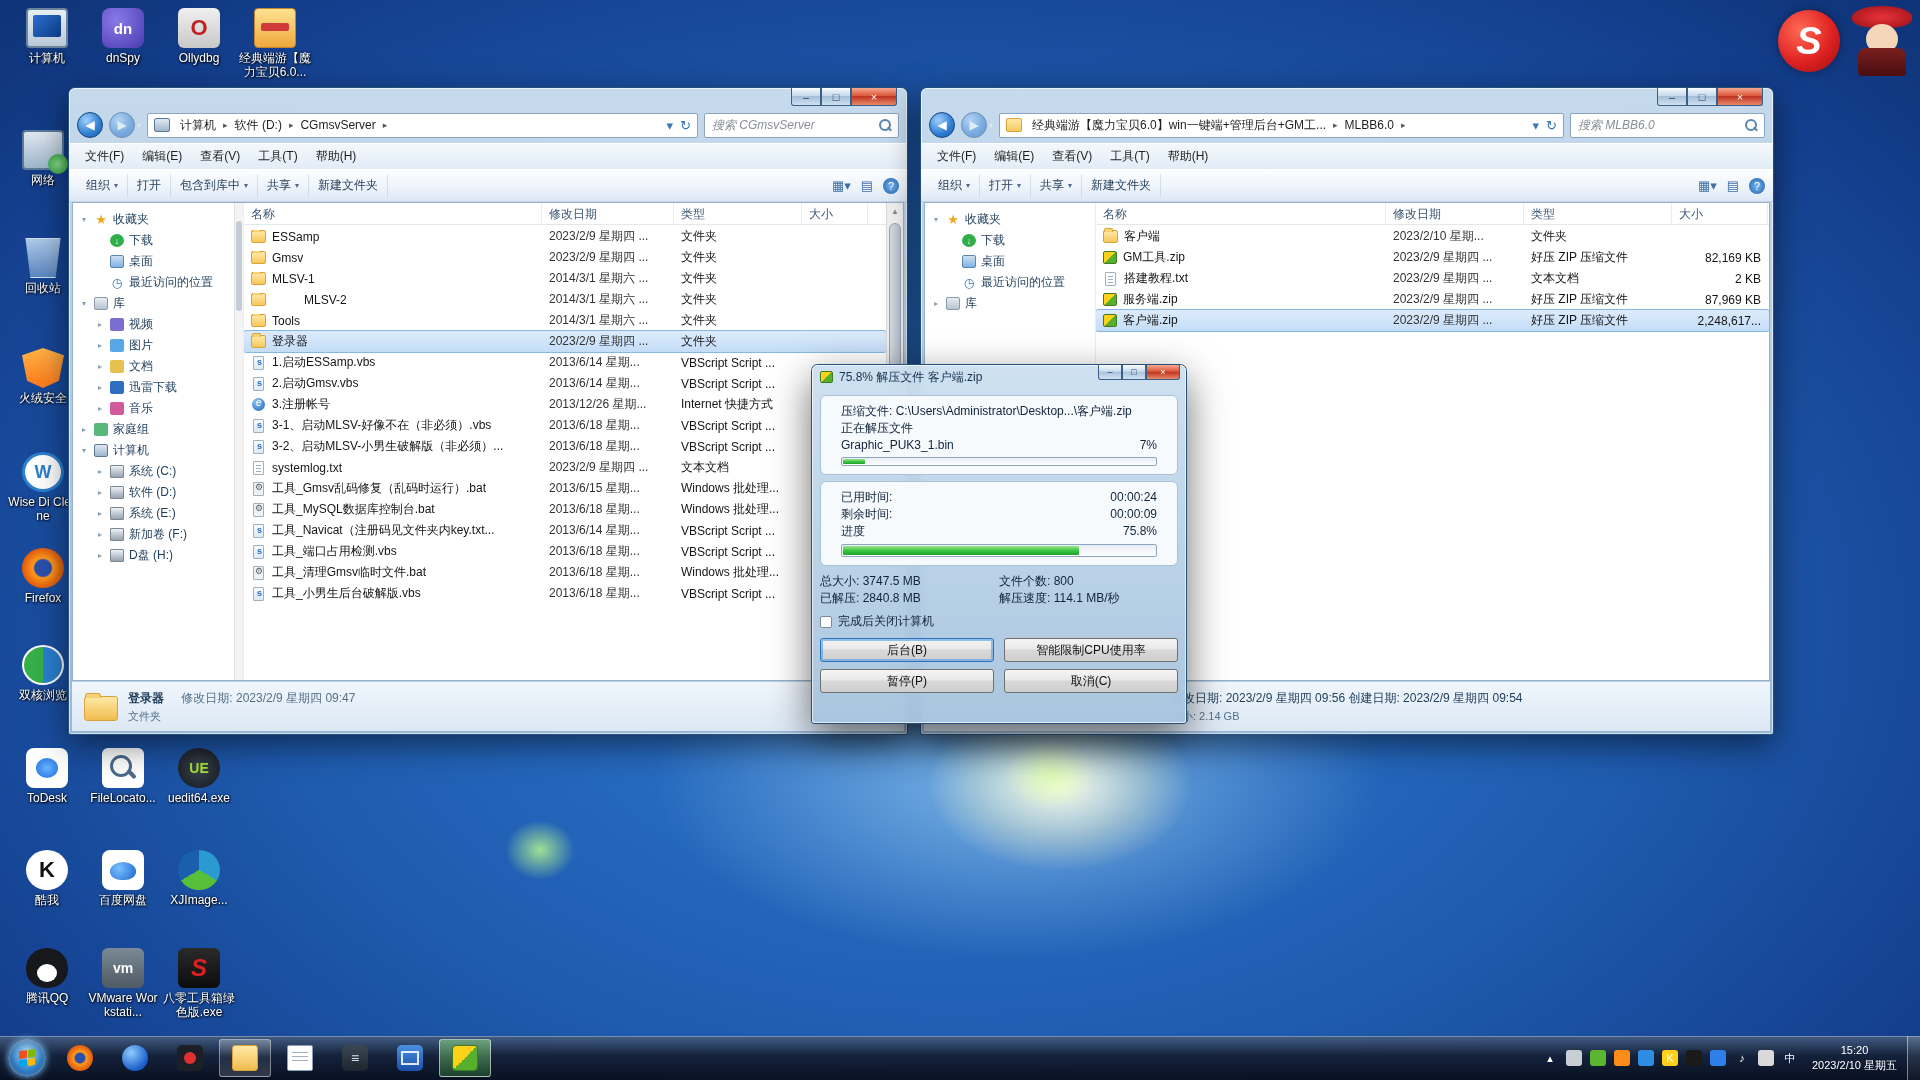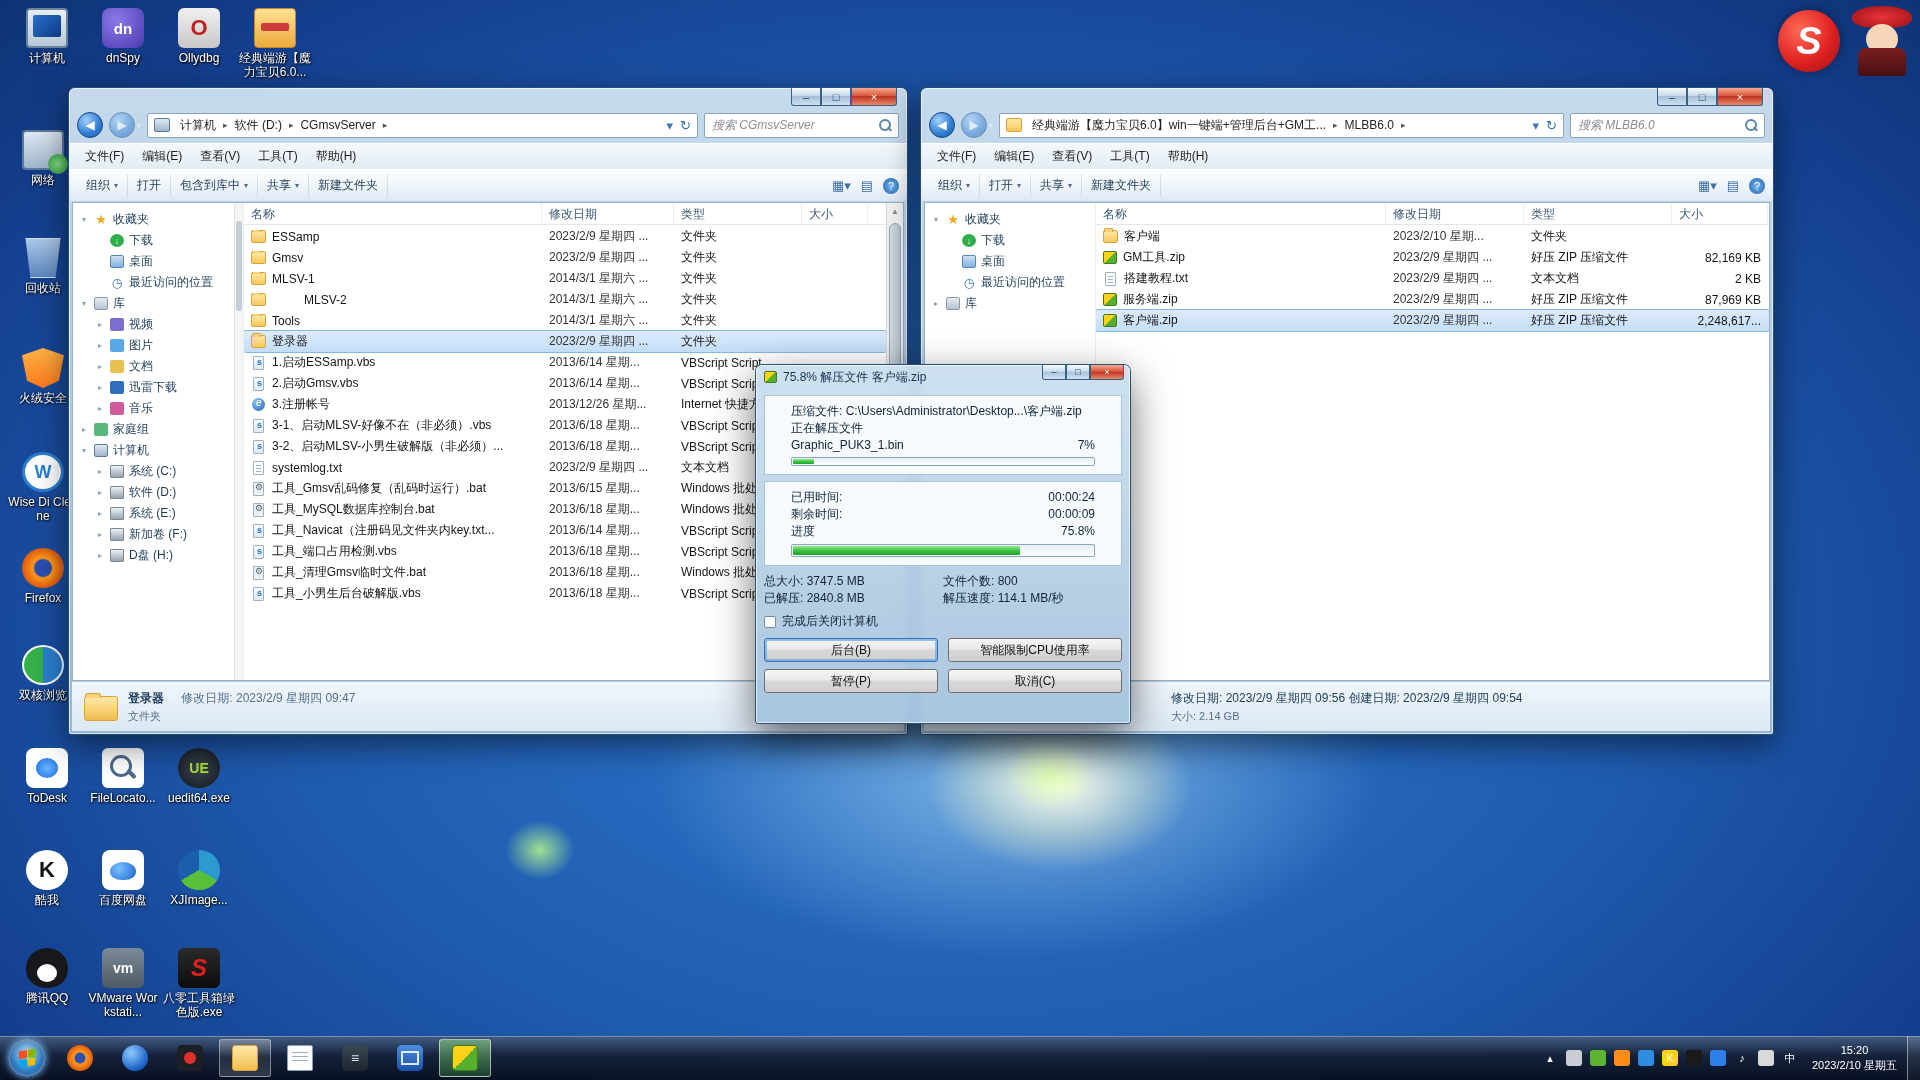--- a/index.html
+++ b/index.html
@@ -154,38 +154,38 @@
   .details{height:50px;flex:0 0 auto;border-top:1px solid #b9cce0;display:flex;align-items:center;gap:10px;padding:0 12px;font-size:12px;color:#23415e;
     background:linear-gradient(#f0f6fc,#dce8f5);margin:0 3px 3px;}
   .details .bigfi{width:34px;height:28px;position:relative;flex:0 0 auto;}
   .bigfi .fold{position:absolute;inset:3px 0 0 0;background:linear-gradient(#ffe9a8,#f0bd4e);border:1px solid #d9a33c;border-radius:3px;}
   .bigfi .fold::before{content:"";position:absolute;top:-4px;left:0;width:14px;height:4px;background:#f7d276;border:1px solid #d9a33c;border-bottom:none;border-radius:3px 3px 0 0;}
   .dline1 b{font-weight:bold;color:#1c3a58;}
   .dmeta{color:#55708a;margin-left:14px;}
   .dsub{color:#55708a;font-size:11px;margin-top:2px;}
 
   
-  .dlg{position:absolute;left:756px;top:365px;width:374px;height:358px;z-index:50;display:flex;flex-direction:column;
+  .dlg{position:absolute;left:812px;top:365px;width:374px;height:358px;z-index:50;display:flex;flex-direction:column;
     border-radius:6px 6px 3px 3px;background:linear-gradient(rgba(205,224,240,.97),rgba(168,196,222,.97));
     box-shadow:0 0 0 1px #26507c, 0 14px 40px rgba(0,0,0,.6), inset 0 0 0 1px rgba(255,255,255,.65);}
   .dlg-titlebar{height:24px;display:flex;align-items:center;gap:6px;padding:0 8px;font-size:12px;color:#15334f;position:relative;flex:0 0 auto;}
   .dlg-ic{width:13px;height:12px;border:1px solid #3d7a22;background:linear-gradient(135deg,#ffd21a 50%,#56b02e 50%);border-radius:2px;flex:0 0 auto;}
   .dlg .caps{right:6px;}
   .dlg .cap{width:24px;height:15px;font-size:9px;}
   .dlg .cap.close{width:34px;}
   .dlg-banner{height:58px;margin:0 3px;flex:0 0 auto;display:flex;align-items:center;padding:0 12px;color:#fff;
     background:linear-gradient(100deg,#2e82e4,#0f5cc2 55%,#0a4eae);}
   .logo-cube{width:28px;height:28px;border-radius:4px;margin-right:8px;flex:0 0 auto;
     background:conic-gradient(#ffd21a 0 120deg,#3aa8e0 120deg 240deg,#58b02e 240deg 360deg);}
   .logo-text{font-size:22px;font-weight:bold;font-style:italic;letter-spacing:1px;}
   .slogan{margin-left:auto;text-align:right;}
   .slogan-main{font-size:16px;font-weight:bold;letter-spacing:2px;}
   .slogan-sub{font-size:9px;opacity:.85;margin-top:3px;}
   .dlg-body{flex:1;margin:6px 8px 8px;display:flex;flex-direction:column;font-size:12px;color:#10233a;}
-  .dbox{border:1px solid #a8c4dc;background:#f6fafd;padding:7px 26px 8px;border-radius:0;}
+  .dbox{border:1px solid #a8c4dc;background:#f6fafd;padding:7px 20px 8px;border-radius:6px;}
   .dbox + .dbox{margin-top:6px;}
   .dline{line-height:17px;white-space:nowrap;overflow:hidden;text-overflow:ellipsis;}
   .kv{display:flex;line-height:17px;}
   .kv .v{margin-left:auto;}
   .pbar{height:9px;border:1px solid #8ba6c1;background:linear-gradient(#e9eef4,#fdfeff);border-radius:2px;padding:1px;margin-top:3px;}
   .pbar.big{height:13px;margin-top:4px;}
   .pfill{height:100%;background:linear-gradient(#9ae68e,#35c23c 55%,#1ea32c);border-radius:1px;}
   .dstats{display:flex;flex-wrap:wrap;margin-top:7px;line-height:17px;}
   .dstats span{width:50%;white-space:nowrap;}
   .dcheck{display:flex;align-items:center;gap:6px;margin-top:6px;}

